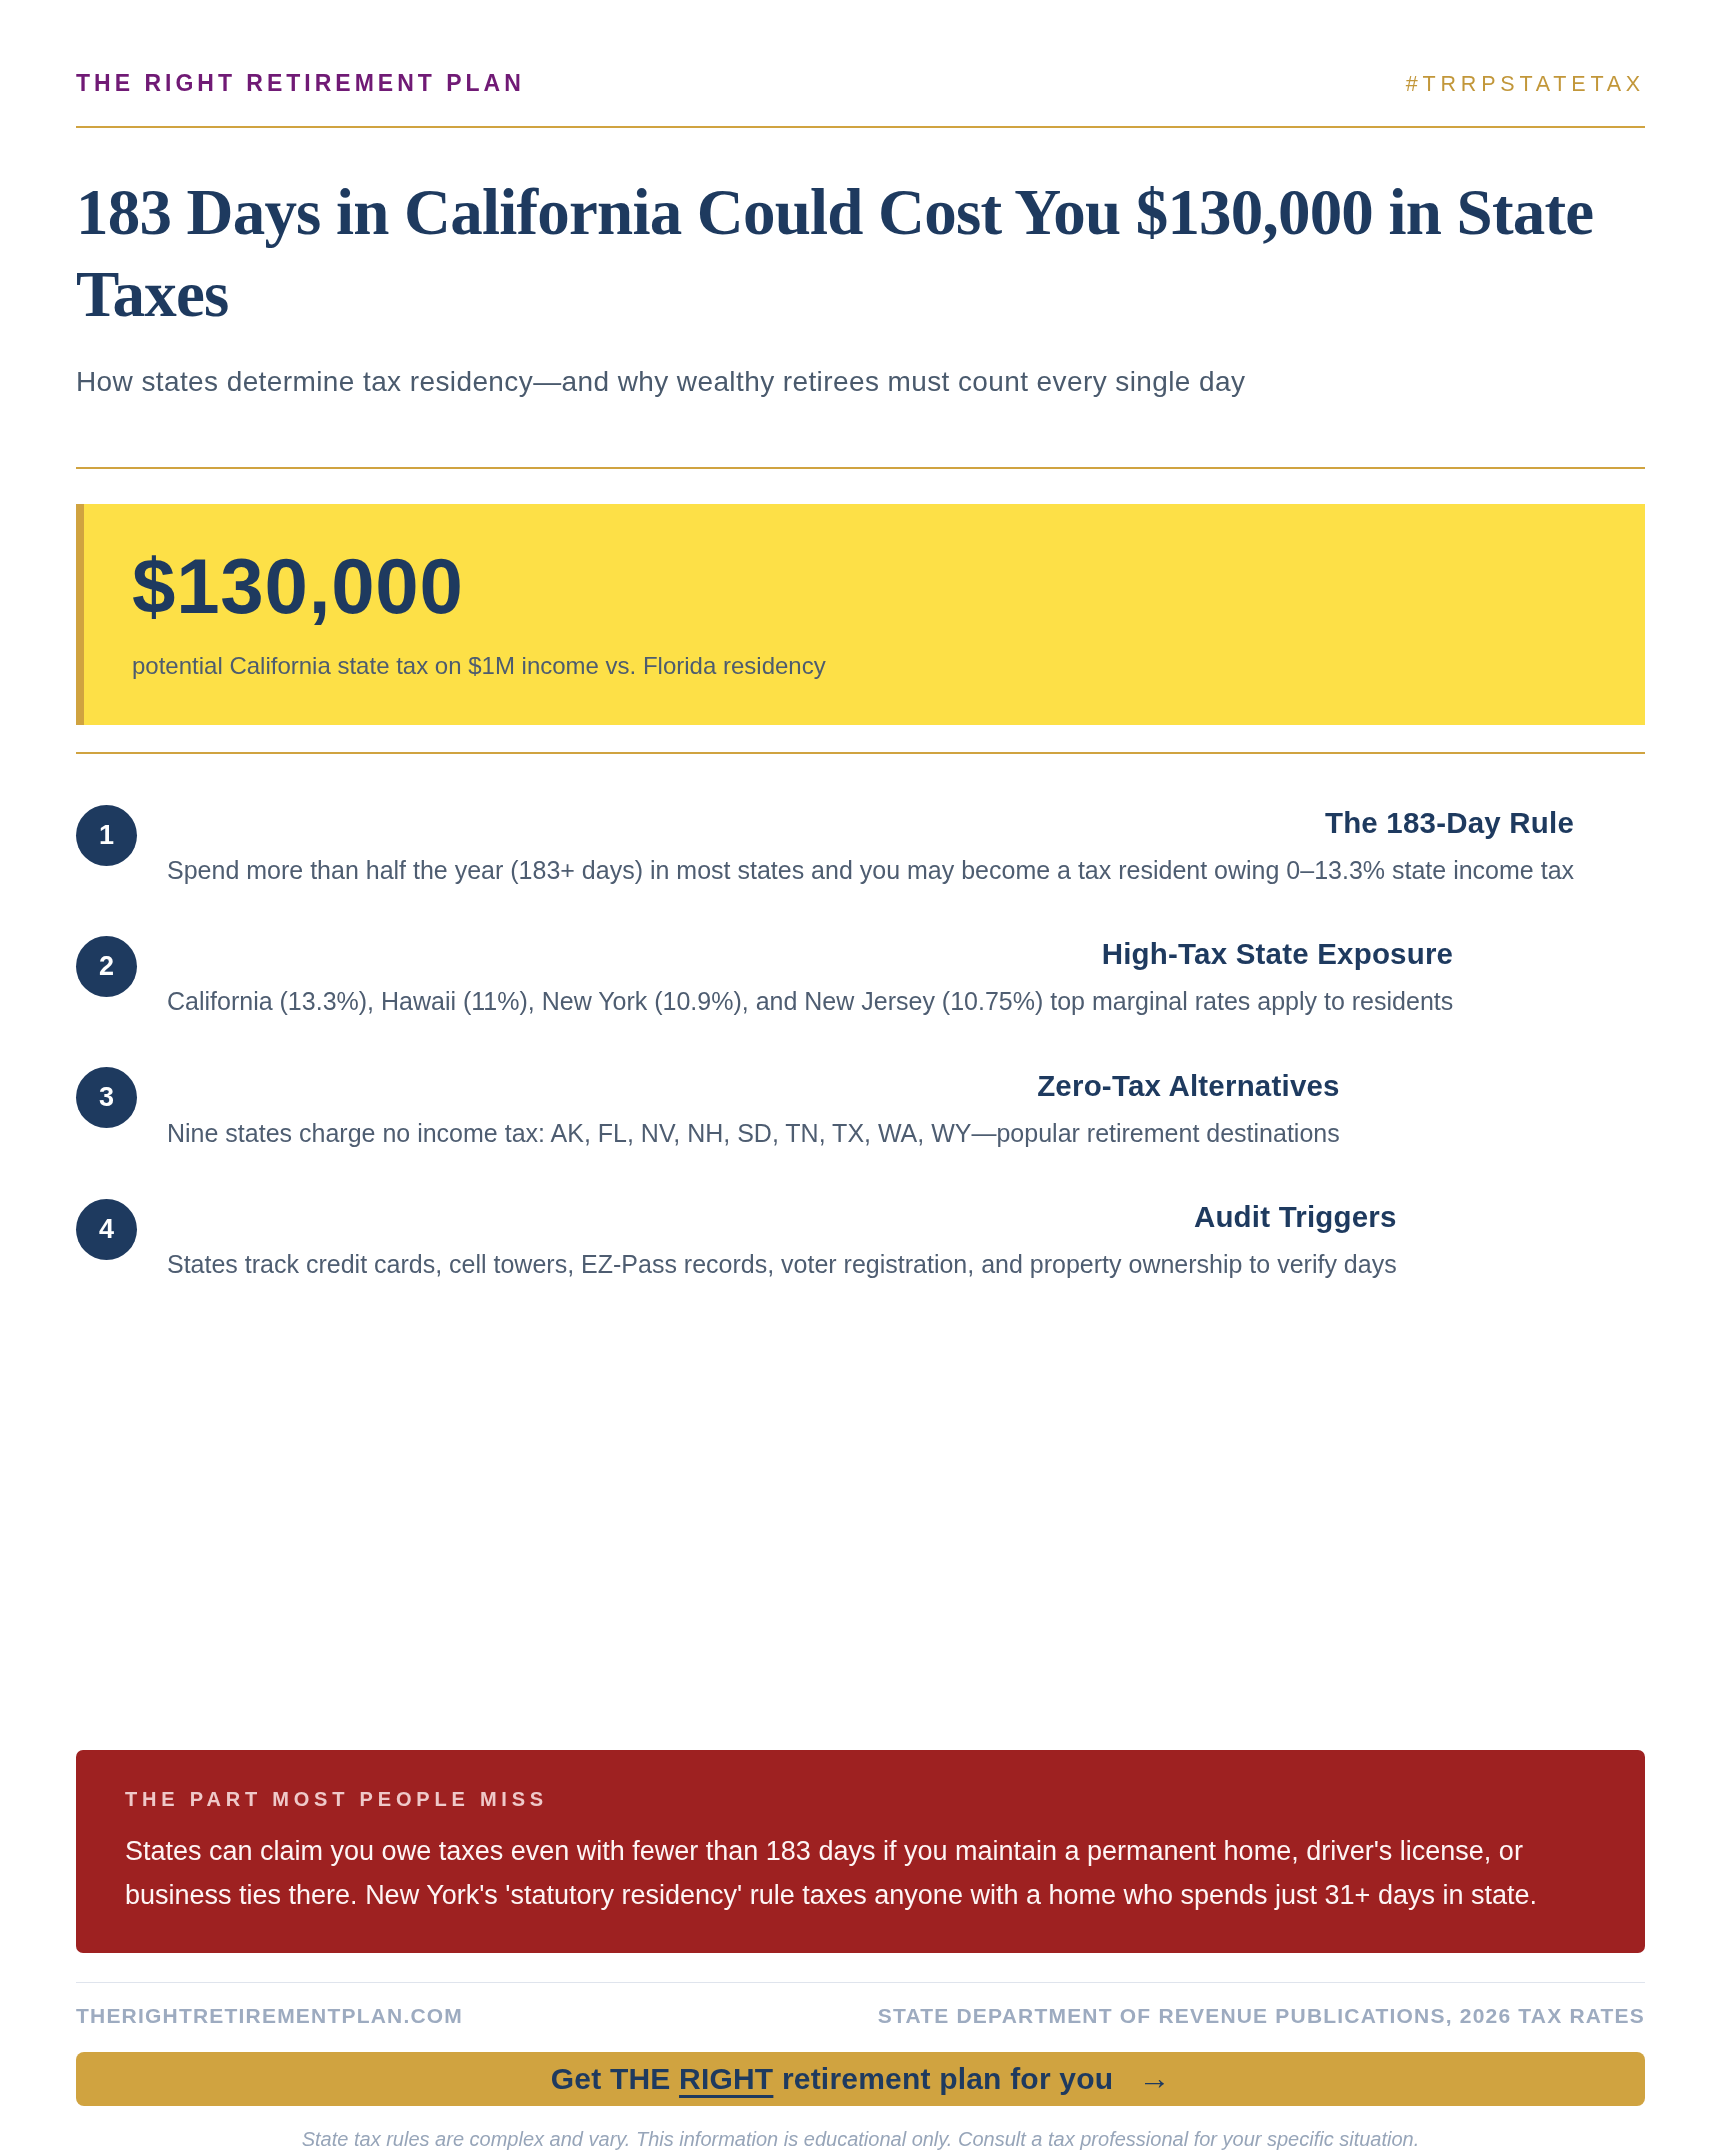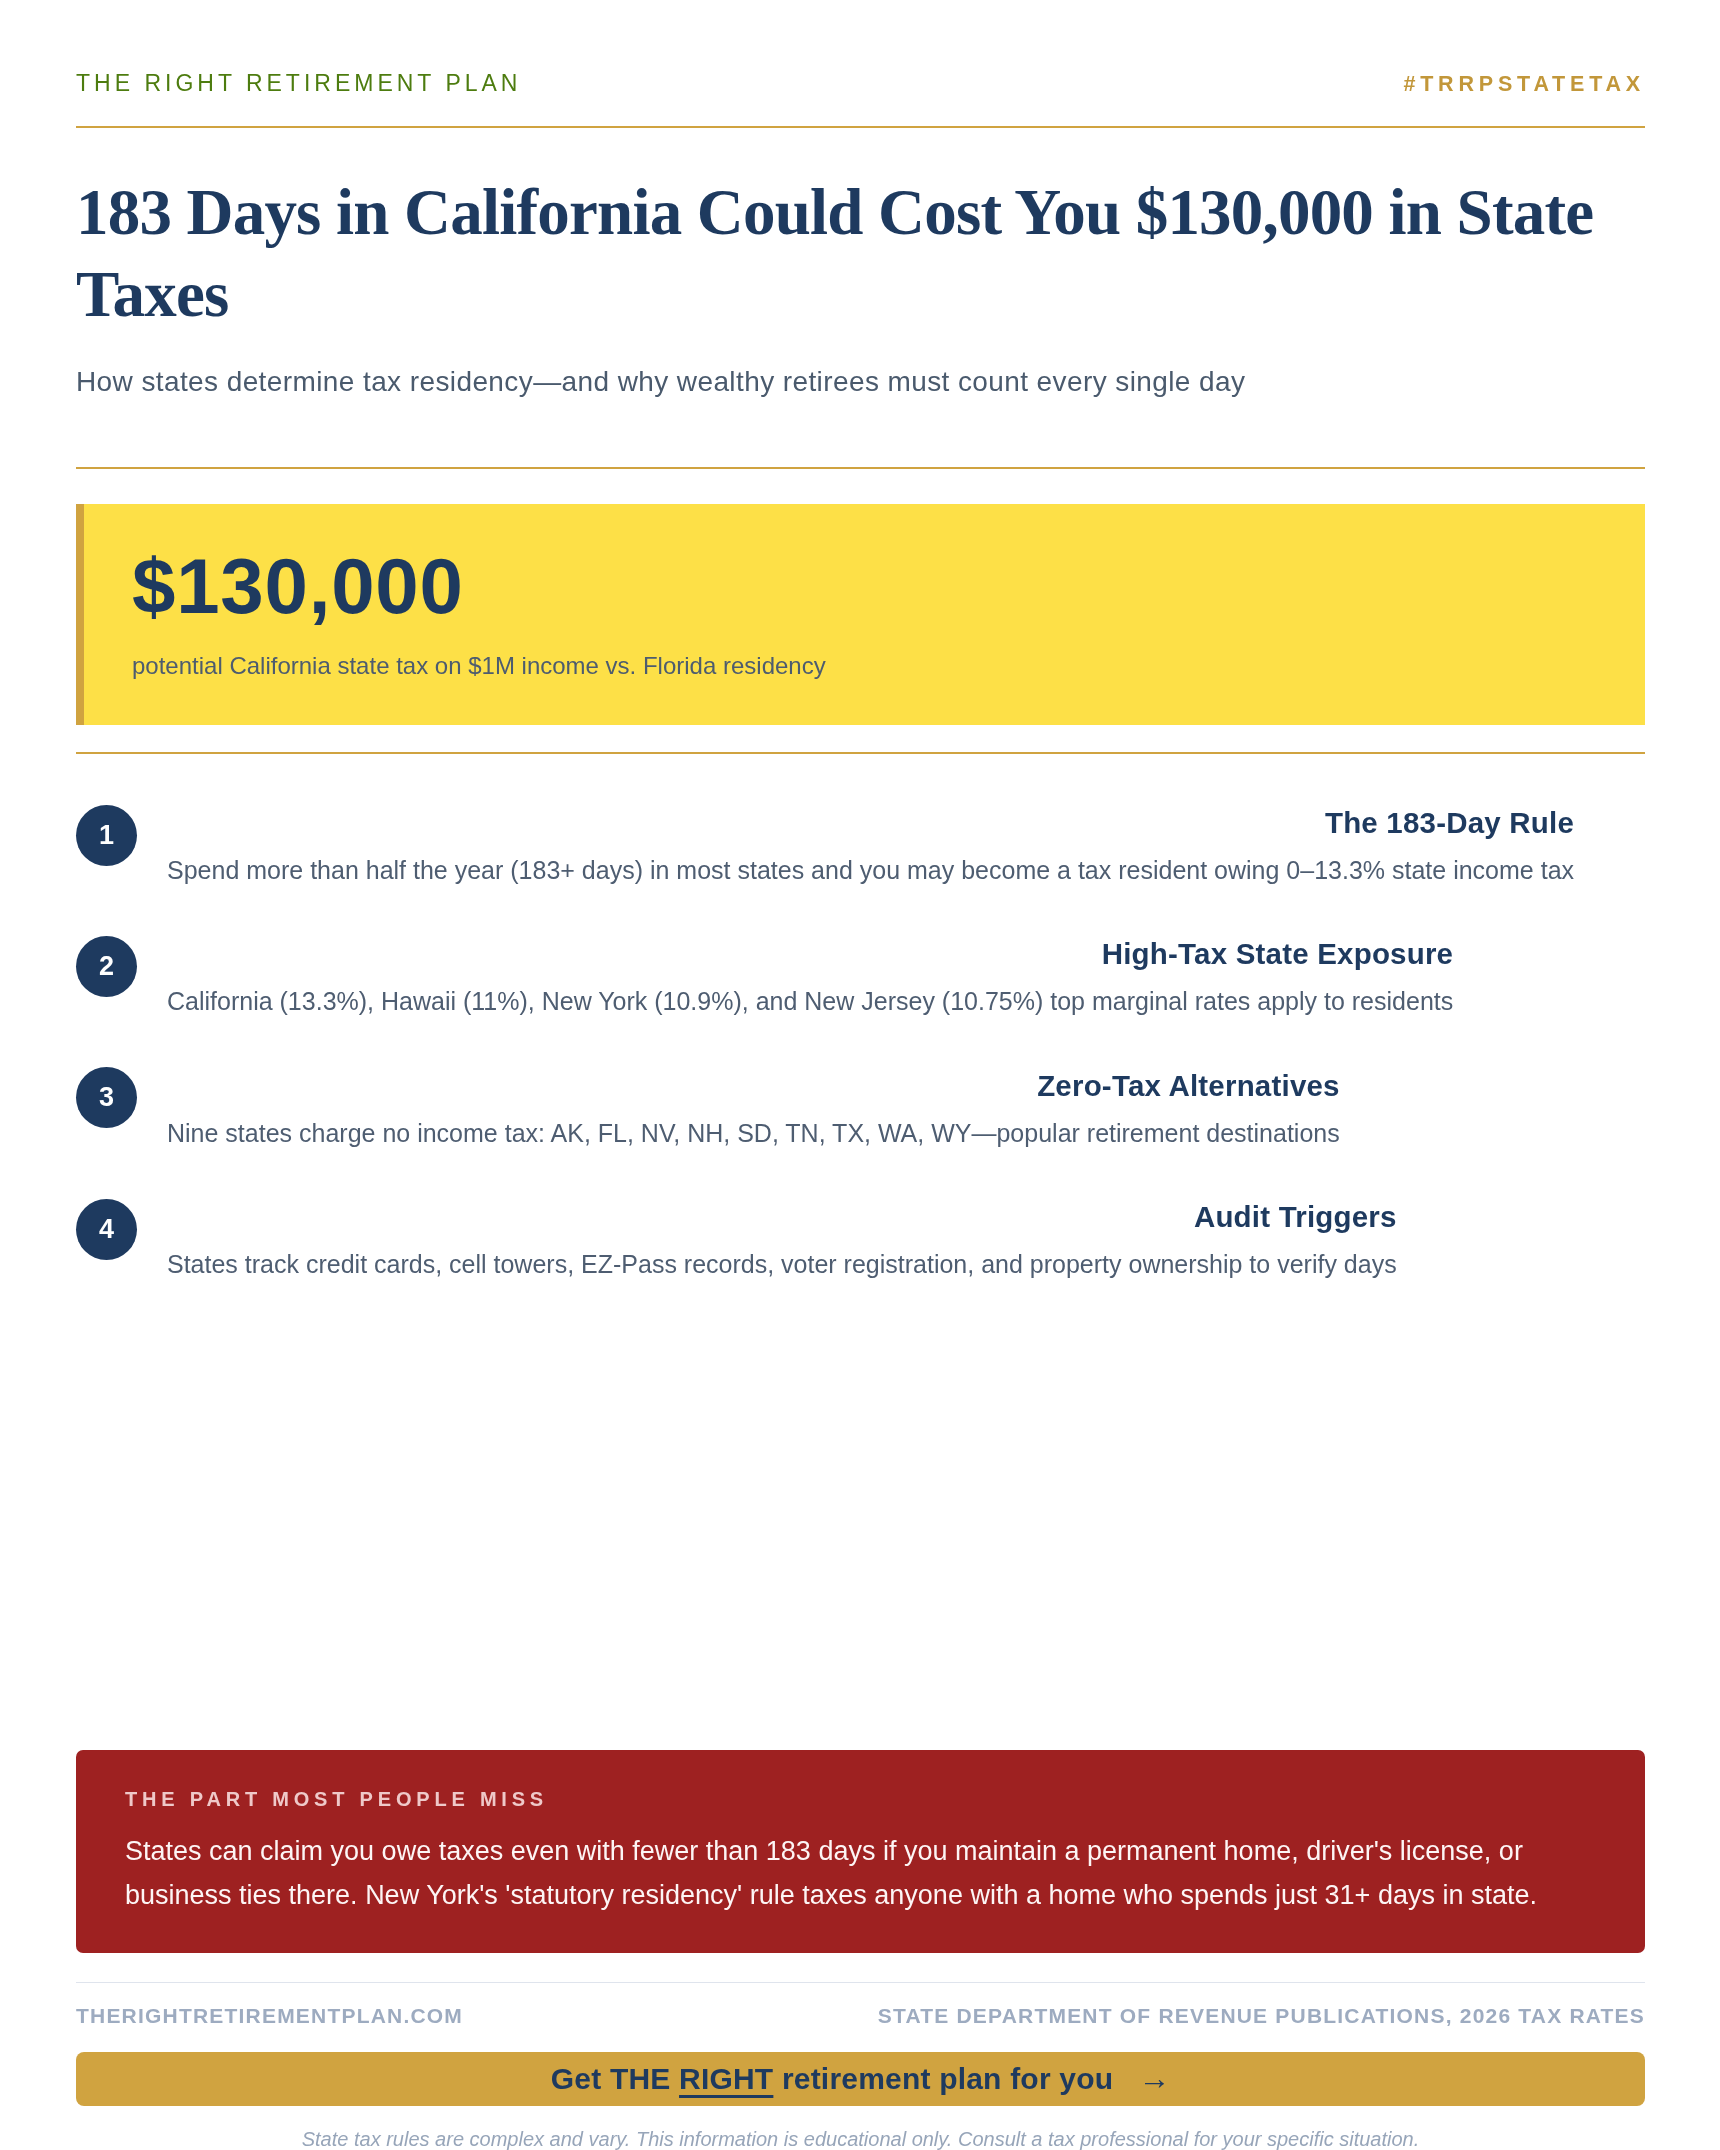--- a/index.html
+++ b/index.html
@@ -19,27 +19,27 @@
     flex-direction: column;
   }
   
   .header-row {
     display: flex;
     justify-content: space-between;
     align-items: baseline;
   }
   .brand {
     font-size: 23px;
-    font-weight: 400;
+    font-weight: 700;
     letter-spacing: 4px;
-    color: #4d7c0f;
+    color: #701a75;
   }
   .hashtag {
     font-size: 21.5px;
-    font-weight: 700;
+    font-weight: 400;
     letter-spacing: 4.8px;
     color: #c2973a;
   }
   .rule-gold {
     height: 3.2px;
     background: #d0a340;
     border: none;
     margin-top: 29px;
   }
   

